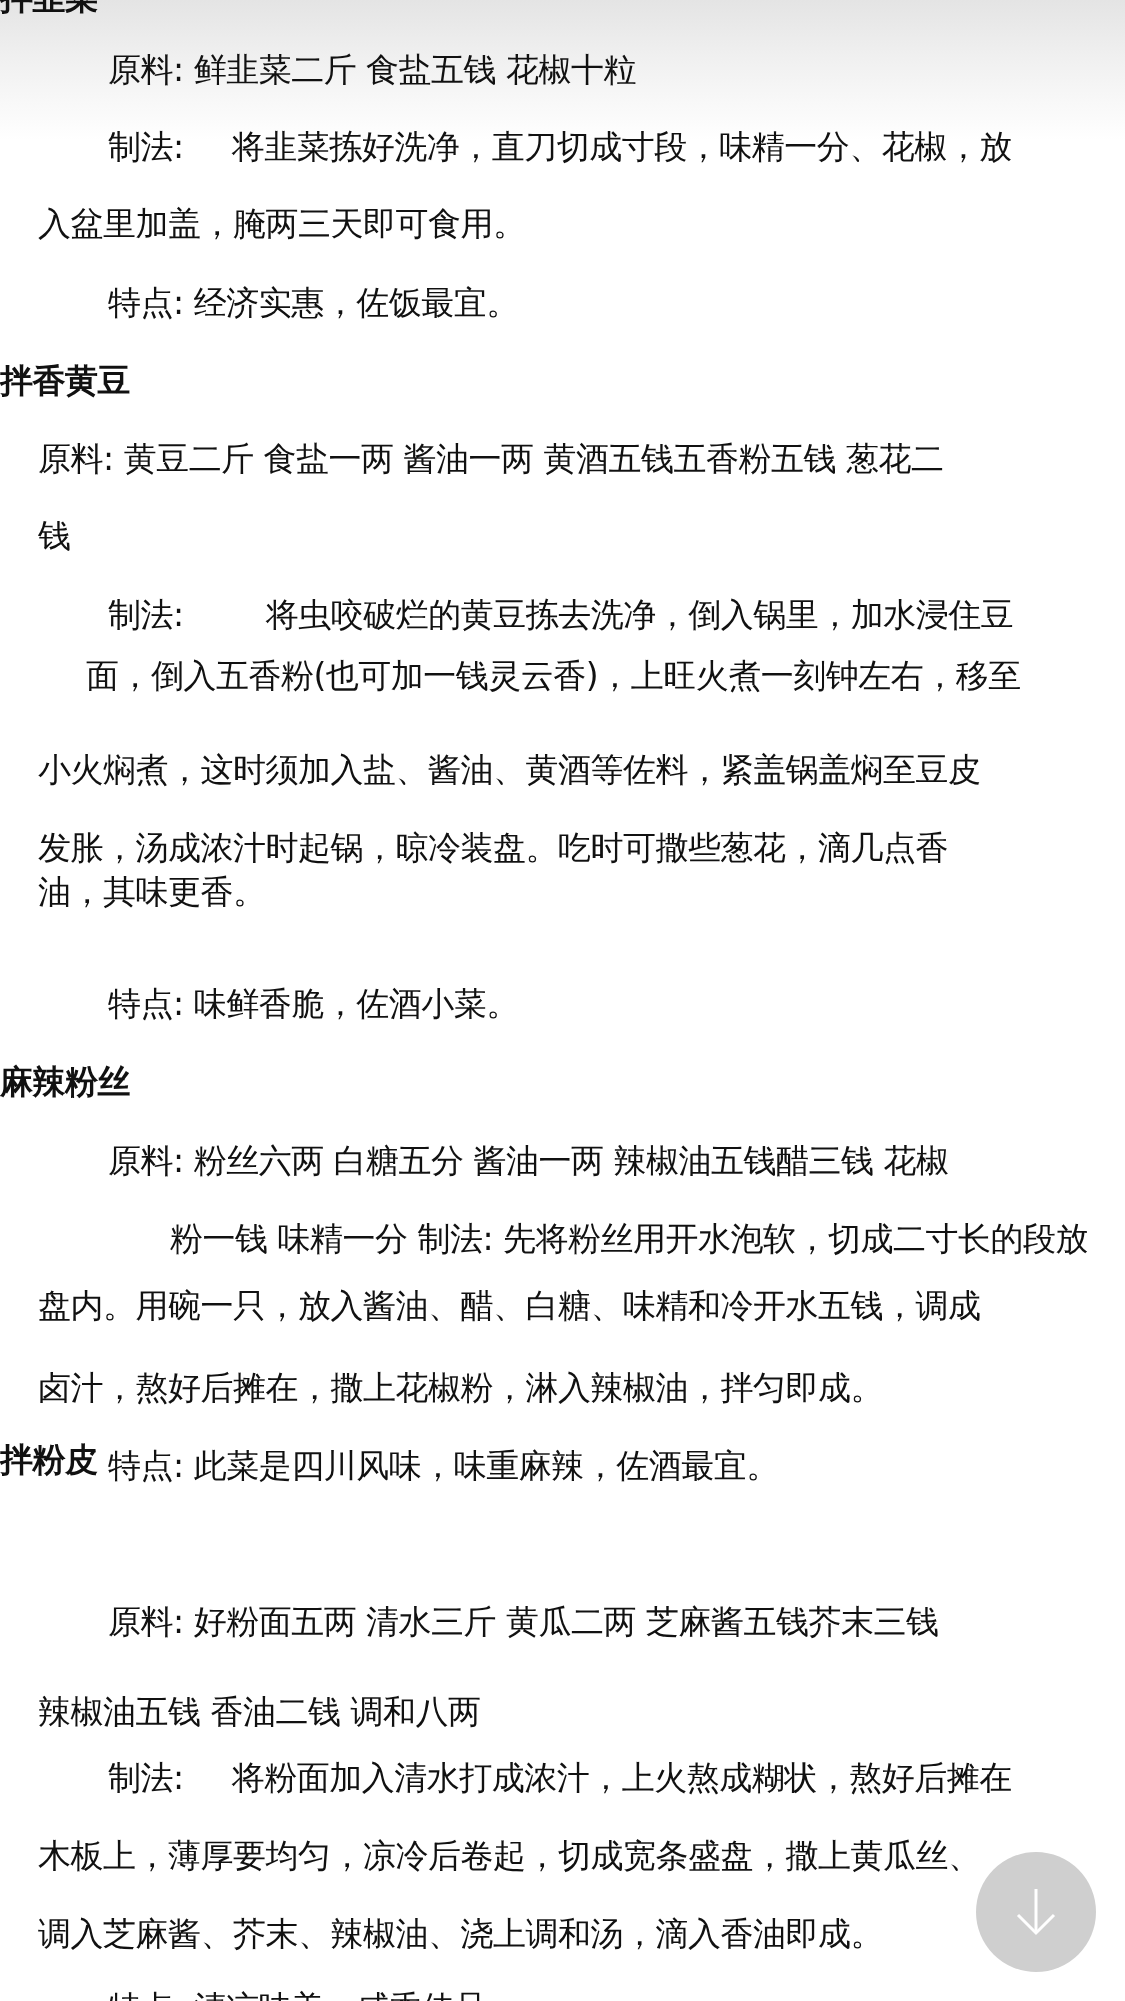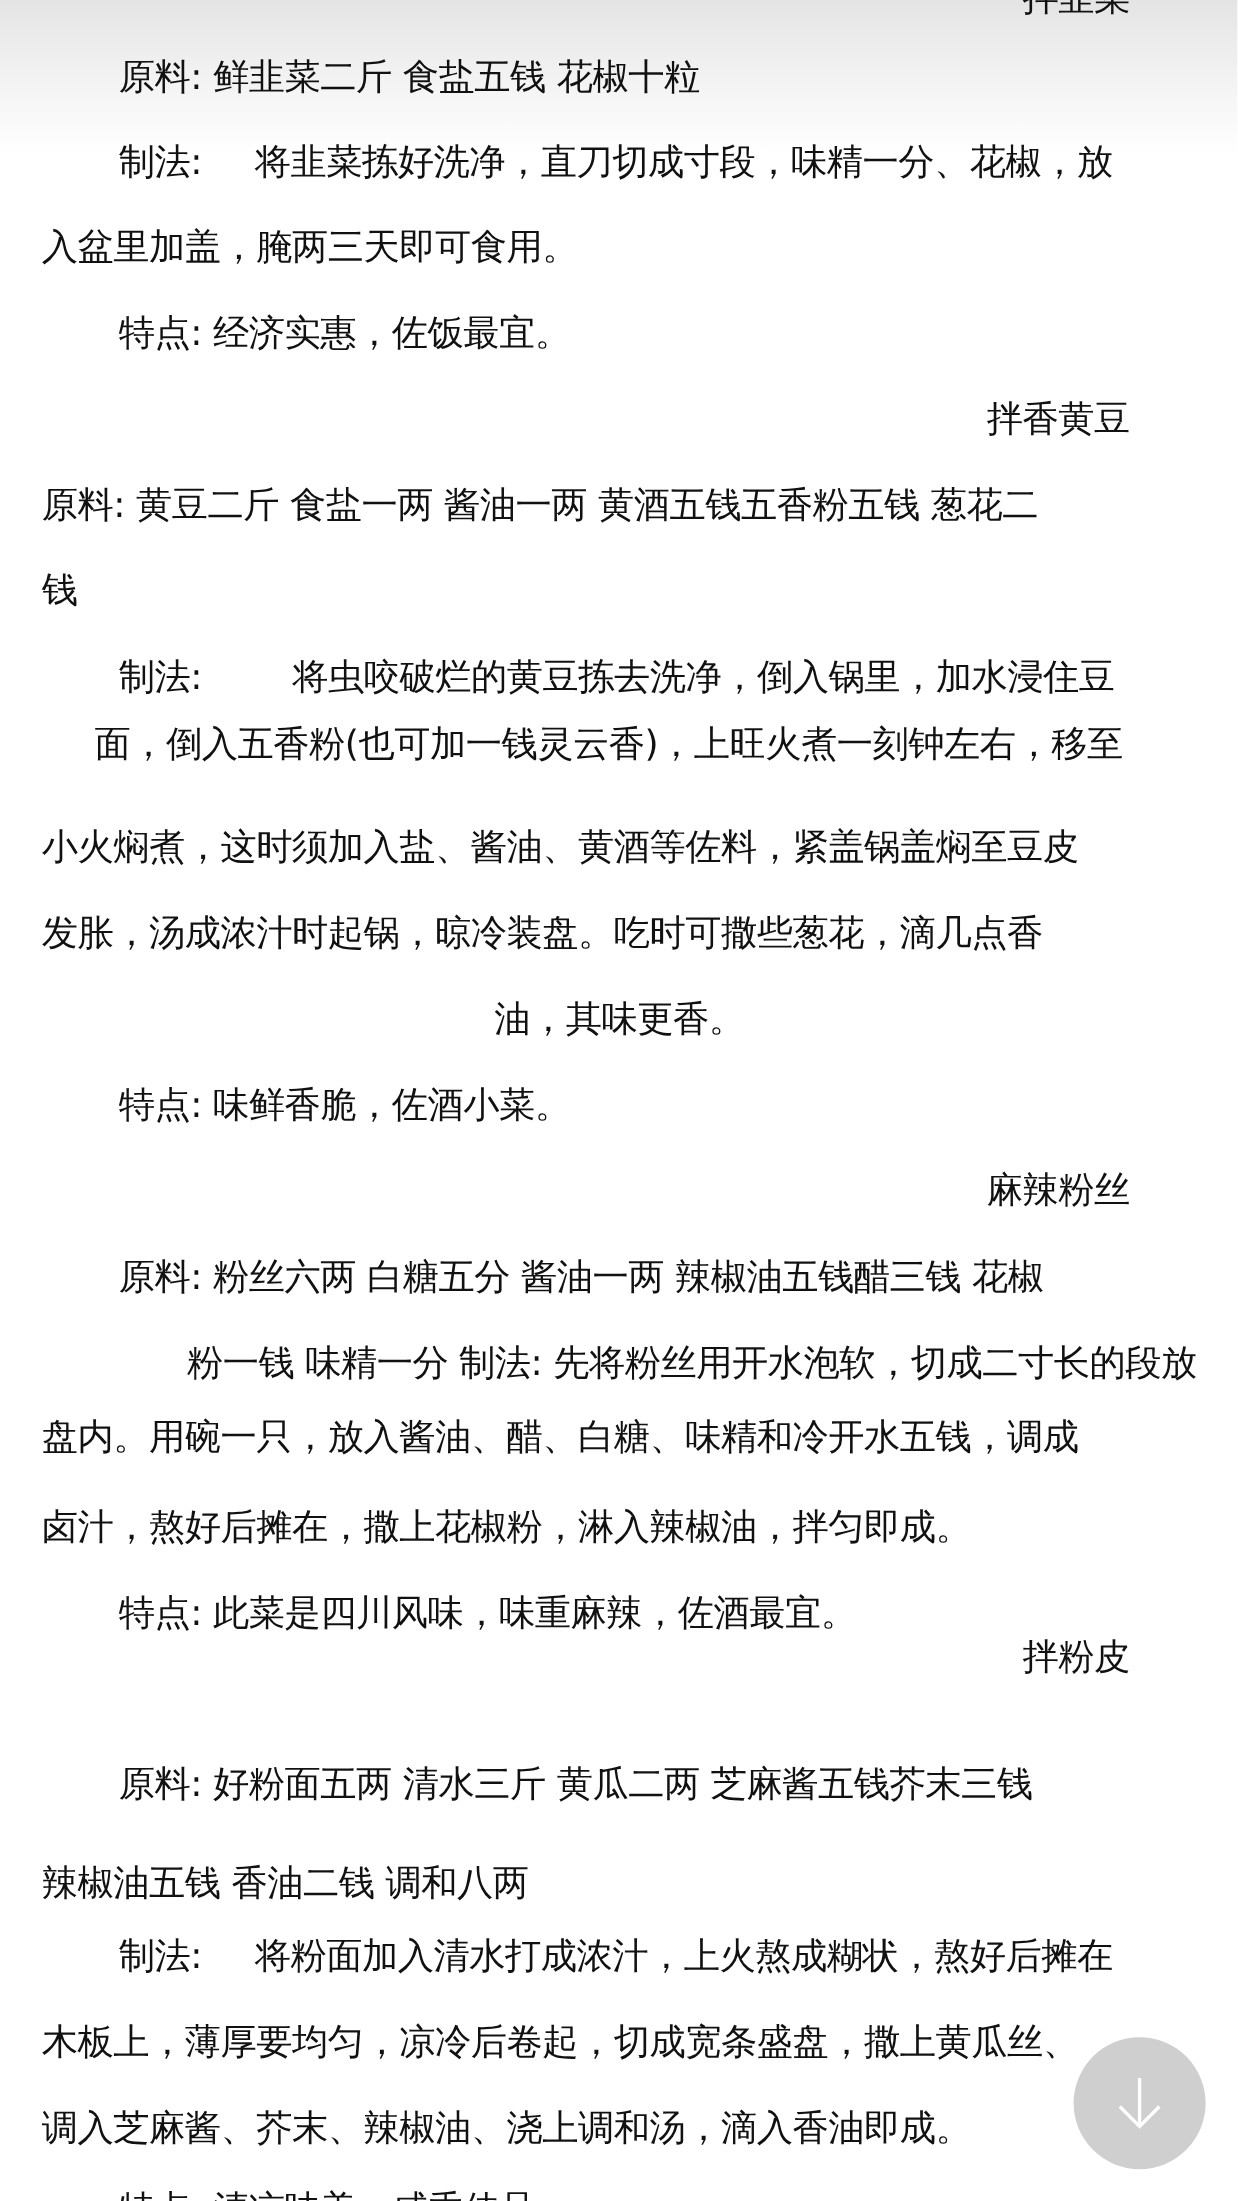--- a/index.html
+++ b/index.html
@@ -14,21 +14,21 @@
     background:linear-gradient(to bottom, #e4e4e4 0%, #f1f1f1 45%, rgba(255,255,255,0) 100%);
     z-index:0;
   }
   .doc { position:absolute; left:0; top:0; width:1125px; z-index:1; }
   .line {
     position:absolute; left:38px; width:1050px;
     font-size:33px; line-height:40px; white-space:nowrap; letter-spacing:-0.5px;
   }
   .ind { left:108px; }
   .b { font-weight:normal; }
-  .title { left:0; width:1027px; text-align:right; font-weight:normal; }
+  .title { left:0; width:1027px; text-align:left; font-weight:bold; }
   .gap { display:inline-block; }
   .fab {
     position:absolute; left:976px; top:1852px; width:120px; height:120px;
     border-radius:50%; background:#cfcfcf; z-index:3;
     display:flex; align-items:center; justify-content:center;
   }
 </style>
 </head>
 <body>
 
@@ -55,40 +55,40 @@
     <span class="b">原料:</span>
     <span>黄豆二斤   食盐一两   酱油一两   黄酒五钱五香粉五钱   葱花二</span>
   </div>
   <div class="line" style="top:516px;">钱</div>
   <div class="line ind" style="top:595px;">
     <span class="b">制法:</span><span class="gap" style="width:82px"></span><span>将虫咬破烂的黄豆拣去洗净，倒入锅里，加水浸住豆</span>
   </div>
   <div class="line" style="top:656px;margin-left:48px;">面，倒入五香粉(也可加一钱灵云香)，上旺火煮一刻钟左右，移至</div>
   <div class="line" style="top:750px;">小火焖煮，这时须加入盐、酱油、黄酒等佐料，紧盖锅盖焖至豆皮</div>
   <div class="line" style="top:828px;">发胀，汤成浓汁时起锅，晾冷装盘。吃时可撒些葱花，滴几点香</div>
-  <div class="line" style="top:906px;text-align:center;">油，其味更香。</div>
+  <div class="line" style="top:872px;">油，其味更香。</div>
   <div class="line ind" style="top:984px;">
     <span class="b">特点:</span>
     <span>味鲜香脆，佐酒小菜。</span>
   </div>
 
   <div class="line title" style="top:1062px;">麻辣粉丝</div>
   <div class="line ind" style="top:1141px;">
     <span class="b">原料:</span>
     <span>粉丝六两   白糖五分   酱油一两   辣椒油五钱醋三钱   花椒</span>
   </div>
   <div class="line" style="top:1219px;text-align:right;">粉一钱   味精一分   制法:  先将粉丝用开水泡软，切成二寸长的段放</div>
   <div class="line" style="top:1286px;">盘内。用碗一只，放入酱油、醋、白糖、味精和冷开水五钱，调成</div>
   <div class="line" style="top:1368px;">卤汁，熬好后摊在，撒上花椒粉，淋入辣椒油，拌匀即成。</div>
   <div class="line ind" style="top:1446px;">
     <span class="b">特点:</span>
     <span>此菜是四川风味，味重麻辣，佐酒最宜。</span>
   </div>
 
-  <div class="line title" style="top:1486px;">拌粉皮</div>
+  <div class="line title" style="top:1440px;">拌粉皮</div>
   <div class="line ind" style="top:1602px;">
     <span class="b">原料:</span>
     <span>好粉面五两   清水三斤   黄瓜二两   芝麻酱五钱芥末三钱</span>
   </div>
   <div class="line" style="top:1680px;margin-top:12px;">辣椒油五钱  香油二钱  调和八两</div>
   <div class="line ind" style="top:1758px;">
     <span class="b">制法:</span><span class="gap" style="width:48px"></span><span>将粉面加入清水打成浓汁，上火熬成糊状，熬好后摊在</span>
   </div>
   <div class="line" style="top:1836px;">木板上，薄厚要均匀，凉冷后卷起，切成宽条盛盘，撒上黄瓜丝、</div>
   <div class="line" style="top:1914px;">调入芝麻酱、芥末、辣椒油、浇上调和汤，滴入香油即成。</div>

